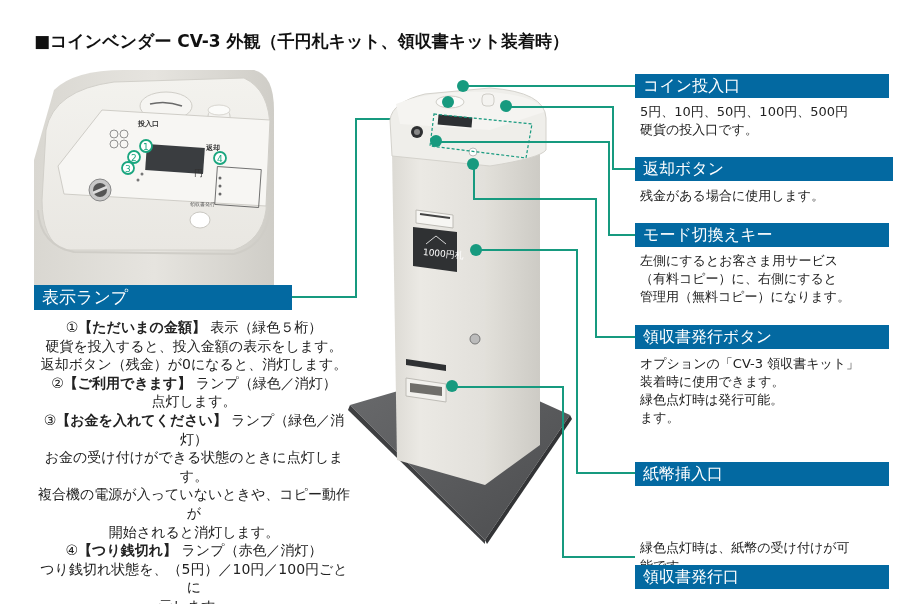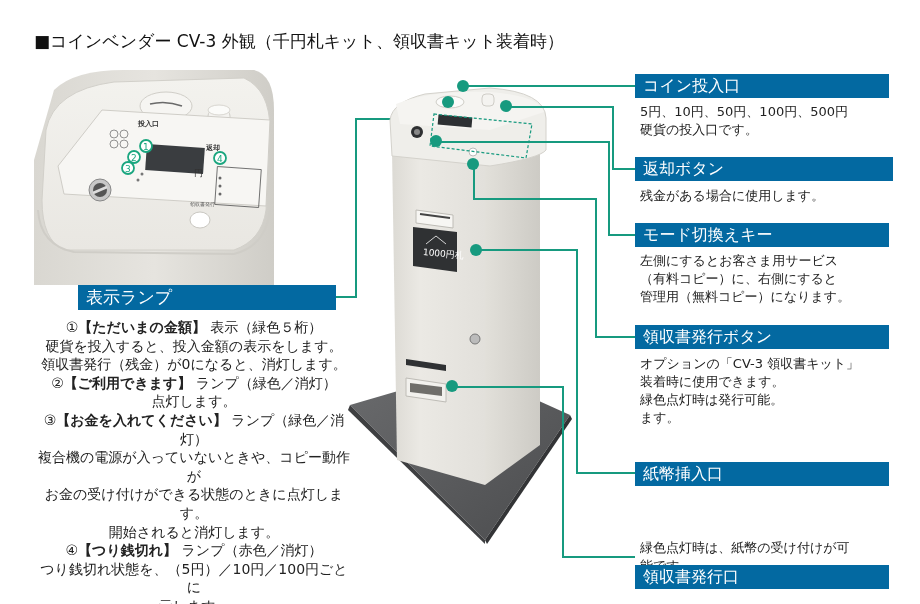--- a/index.html
+++ b/index.html
@@ -2,21 +2,21 @@
 <html><head>
 <meta charset="utf-8">
 <style>
   html, body { margin:0; padding:0; }
   body {
     width:920px; height:604px; position:relative; overflow:hidden;
     background:#ffffff; font-family:"DejaVu Sans", "Liberation Sans", sans-serif; color:#222;
   }
   .abs { position:absolute; }
   .title {
-    left:34px; top:30px; font-size:17px; font-weight:normal; letter-spacing:0px; color:#111; white-space:nowrap;
+    left:34px; top:30px; font-size:17px; font-weight:bold; letter-spacing:0px; color:#111; white-space:nowrap;
   }
   .label-bar {
     position:absolute; background:#0369a1; color:#fff; font-size:16px; height:24px; line-height:24px;
     padding-left:8px; box-sizing:border-box; white-space:nowrap;
   }
   .desc { position:absolute; font-size:13px; line-height:18px; color:#222; }
   .desc-left { position:absolute; font-size:14px; line-height:18.6px; color:#222;text-align:center; }
   .desc-left b { font-weight:bold; }
   .line { position:absolute; background:#179a7f; }
   .dot { position:absolute; width:12px; height:12px; border-radius:50%; background:#179a7f; }
@@ -87,36 +87,36 @@
     <text x="104" y="56" font-size="7" fill="#333" font-family="DejaVu Sans, sans-serif" font-weight="bold">投入口</text>
     <text x="172" y="80" font-size="7" fill="#333" font-family="DejaVu Sans, sans-serif" font-weight="bold">返却</text>
     <text x="160" y="106" font-size="9" fill="#333" font-family="DejaVu Sans, sans-serif">円</text>
   </svg>
 </div>
 
 <div class="line" style="left:290px;top:296px;width:67px;height:2px;"></div>
 <div class="line" style="left:355px;top:118px;width:2px;height:180px;"></div>
 <div class="line" style="left:355px;top:118px;width:95px;height:2px;"></div>
 
-<div class="label-bar" style="left:34px;top:285px;width:258px;height:25px;line-height:25px;font-size:17px;margin-left:44px;">表示ランプ</div>
+<div class="label-bar" style="left:34px;top:285px;width:258px;height:25px;line-height:25px;font-size:17px;">表示ランプ</div>
 
 <div class="desc-left" style="left:34px;top:318px;width:320px;">
   <div>
     <span>①</span><b>【ただいまの金額】</b> <span>表示（緑色５桁）</span>
     <div>硬貨を投入すると、投入金額の表示をします。</div>
-    <div>領収書発行（残金）が0になると、消灯します。</div>
+    <div>返却ボタン（残金）が0になると、消灯します。</div>
   </div>
   <div>
     <span>②</span><b>【ご利用できます】</b> <span>ランプ（緑色／消灯）</span>
     <div>点灯します。</div>
   </div>
   <div>
     <span>③</span><b>【お金を入れてください】</b> <span>ランプ（緑色／消灯）</span>
+    <div>お金の受け付けができる状態のときに点灯します。</div>
     <div>複合機の電源が入っていないときや、コピー動作が</div>
-    <div>お金の受け付けができる状態のときに点灯します。</div>
     <div>開始されると消灯します。</div>
   </div>
   <div>
     <span>④</span><b>【つり銭切れ】</b> <span>ランプ（赤色／消灯）</span>
     <div>つり銭切れ状態を、（5円）／10円／100円ごとに</div>
     <div>示します。</div>
   </div>
 </div>
 
 <div class="abs device">

